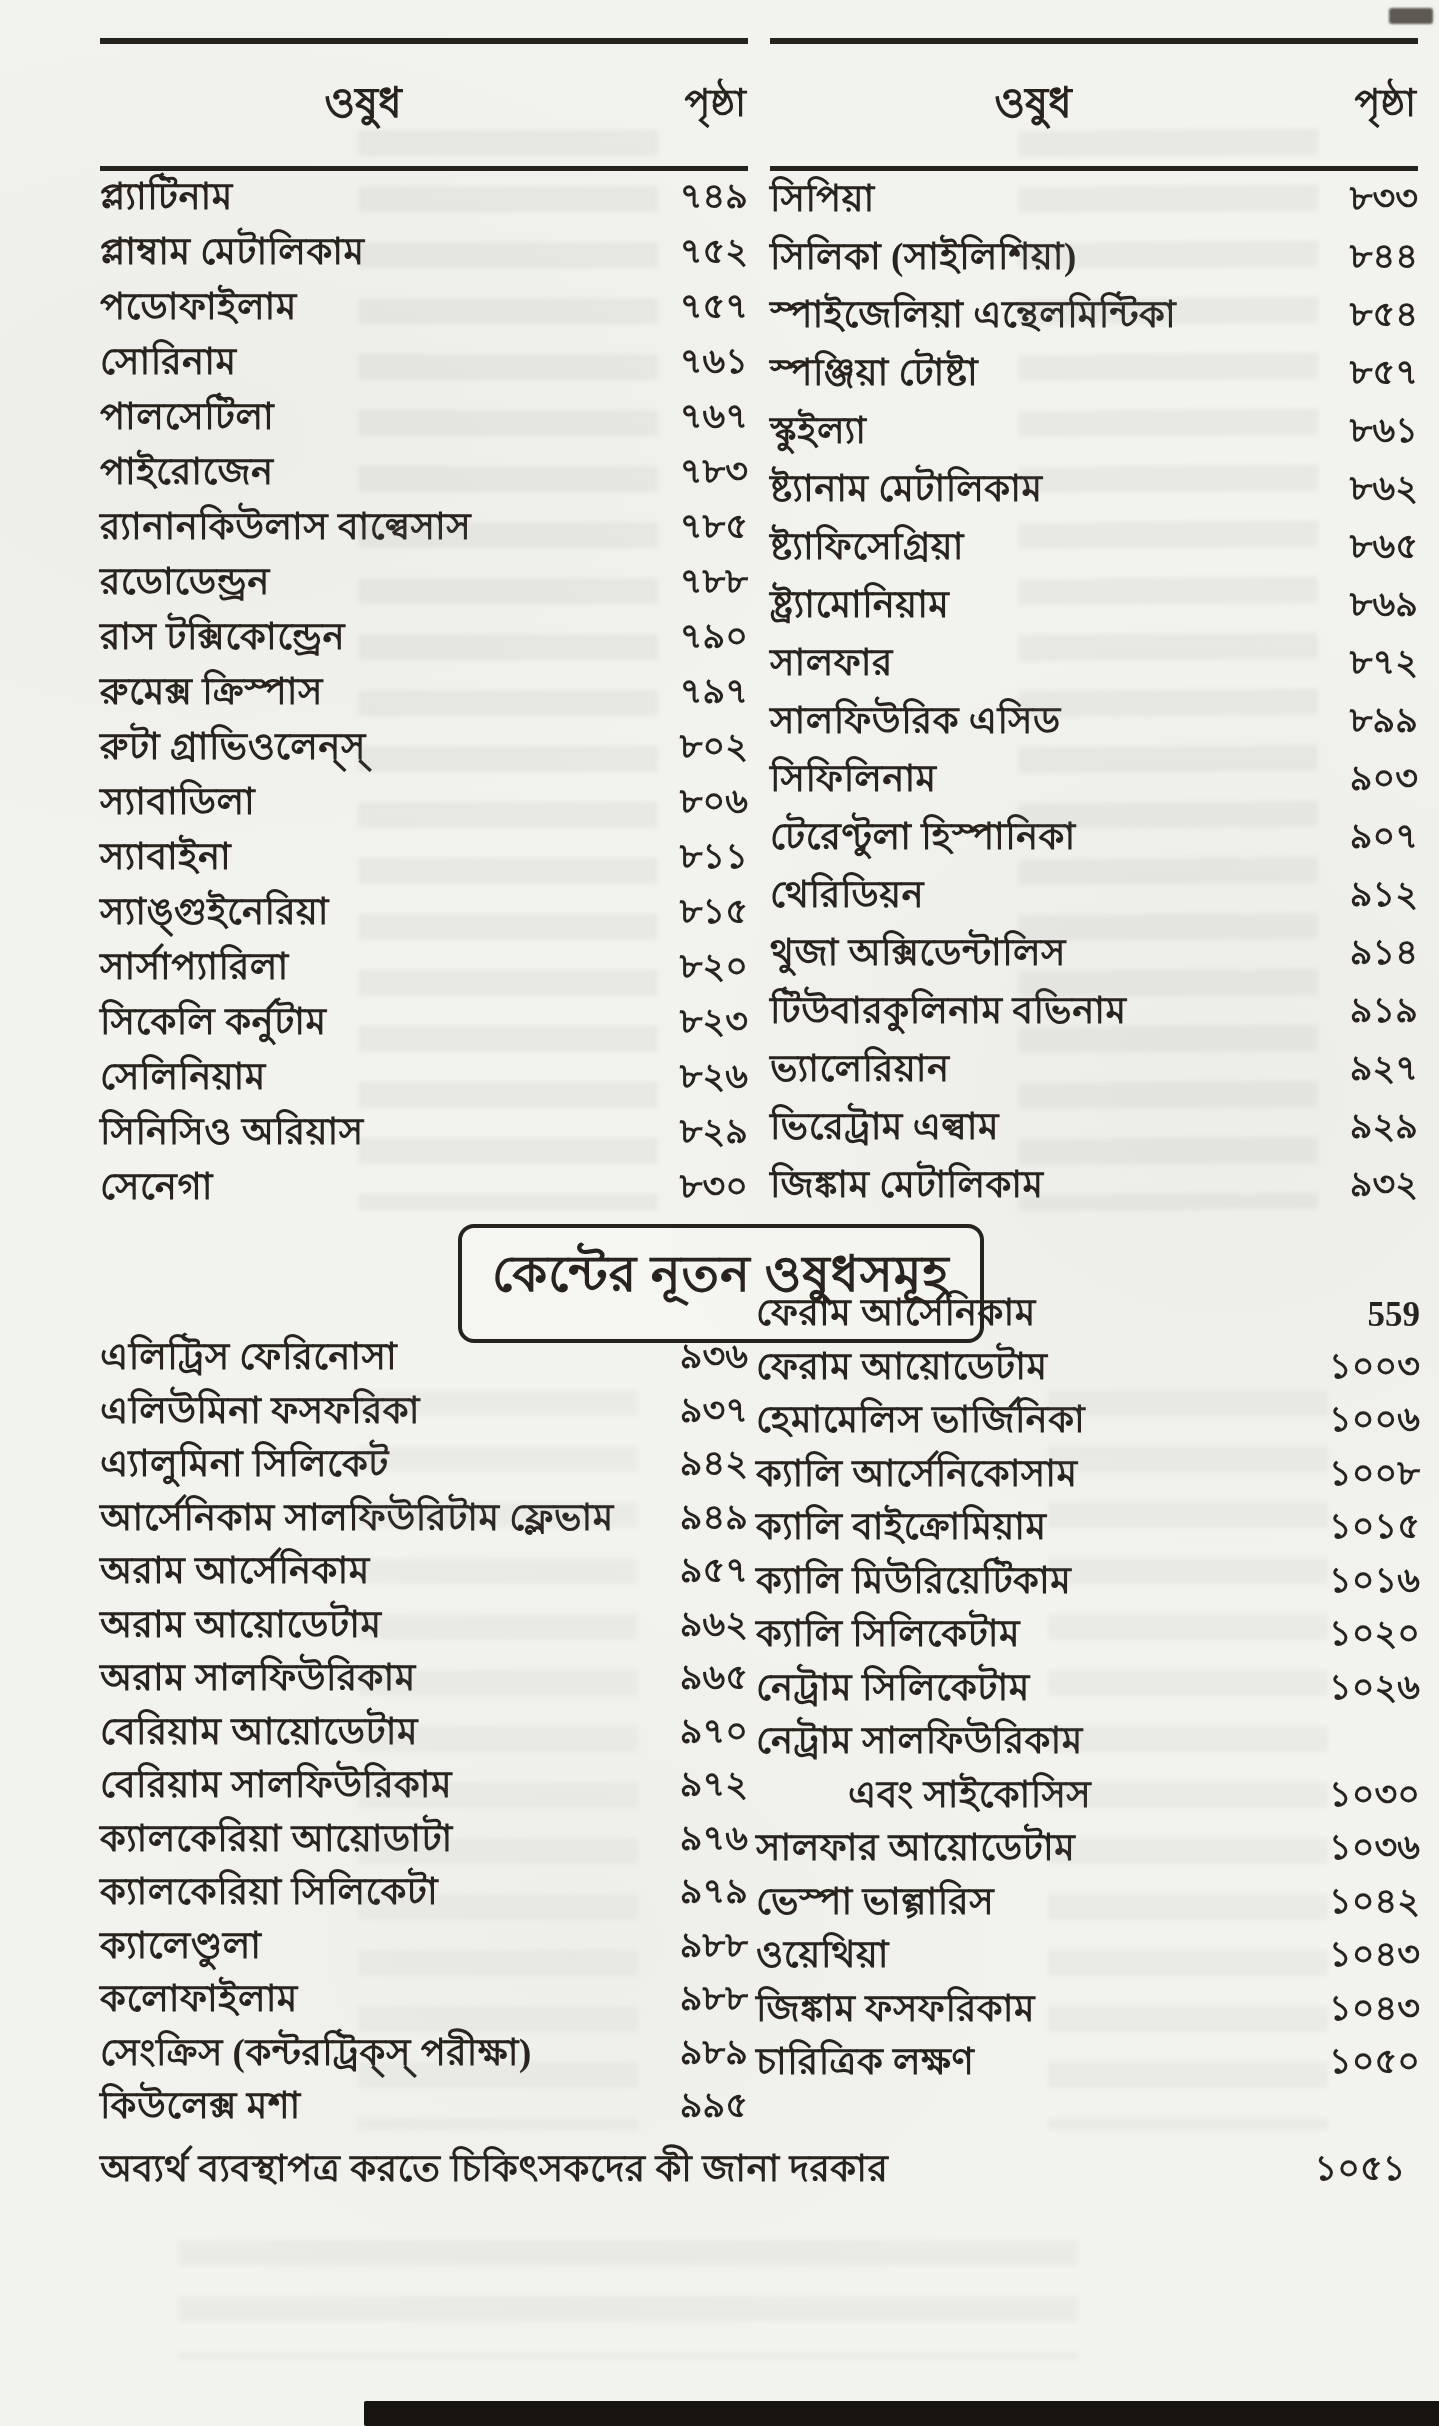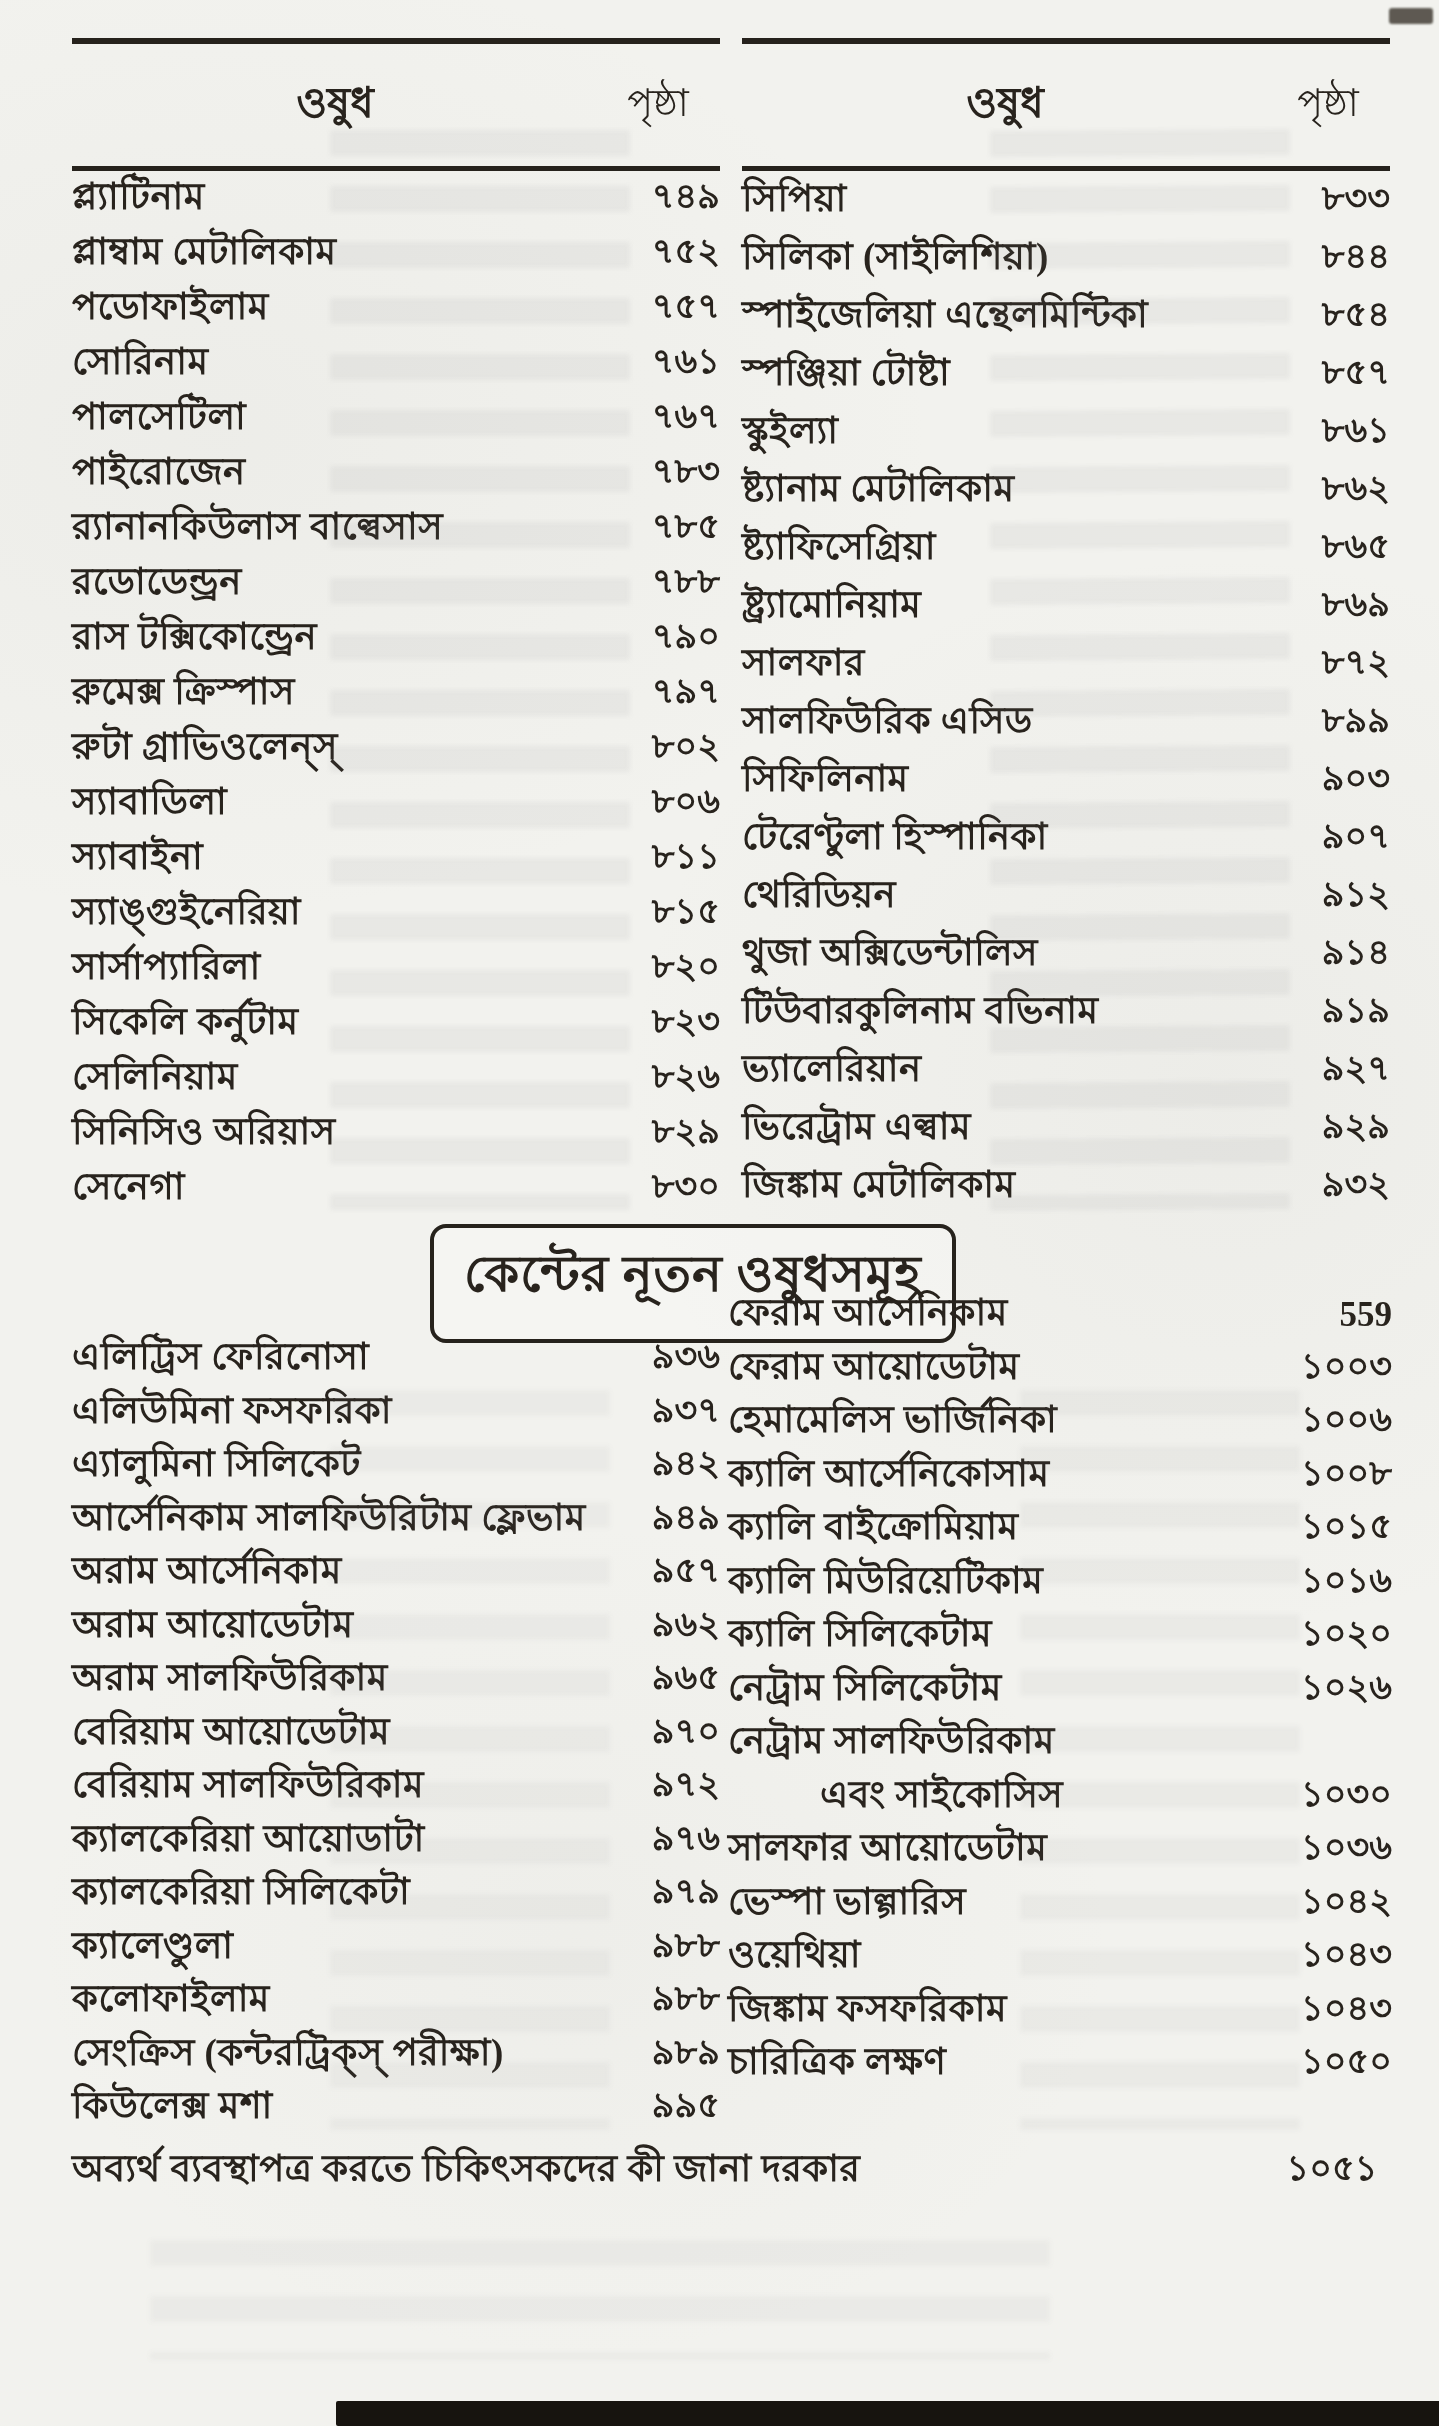--- a/index.html
+++ b/index.html
@@ -6,32 +6,32 @@
   body{
     width:1439px;height:2426px;position:relative;overflow:hidden;
     background:
       radial-gradient(1200px 800px at 15% 18%, rgba(190,190,185,0.10), transparent 60%),
       radial-gradient(1000px 900px at 85% 45%, rgba(185,185,180,0.10), transparent 60%),
       radial-gradient(900px 700px at 40% 80%, rgba(190,190,185,0.08), transparent 60%),
       #f2f2ee;
     font-family:"Liberation Serif","DejaVu Serif",serif;
     color:#28231d;
   }
-  .page{position:absolute;inset:0;}
+  .page{position:absolute;inset:0;margin-left:28px;}
   
   .coltable{position:absolute;width:648px;}
   #top-left{left:72px;top:38px;}
   #top-right{left:742px;top:38px;}
   #bottom-left{left:72px;top:1332px;}
   #bottom-right{left:728px;top:1288px;width:664px;}
   .rule{border-top:6px solid #26221c;}
   .rule.thin{border-top-width:5px;}
   .hdr{display:flex;align-items:center;height:122px;}
   .h-name{flex:1;text-align:center;font-size:42px;font-weight:700;}
-  .h-page{width:120px;text-align:center;font-size:38px;font-weight:400;padding-right:2px;}
+  .h-page{width:120px;text-align:right;font-size:38px;font-weight:700;padding-right:2px;}
   .row{display:flex;align-items:center;}
   #top-left .row{height:55px;}
   #top-right .row{height:58px;}
   #bottom-left .row,#bottom-right .row{height:53.5px;}
   .row .name{flex:1;font-size:37px;font-weight:600;white-space:nowrap;letter-spacing:.5px;}
   .row .page-no{width:120px;text-align:right;font-size:35px;font-weight:600;}
   .row .name.indent{padding-left:92px;}
   
   .section-box{
     position:absolute;left:430px;top:1224px;

